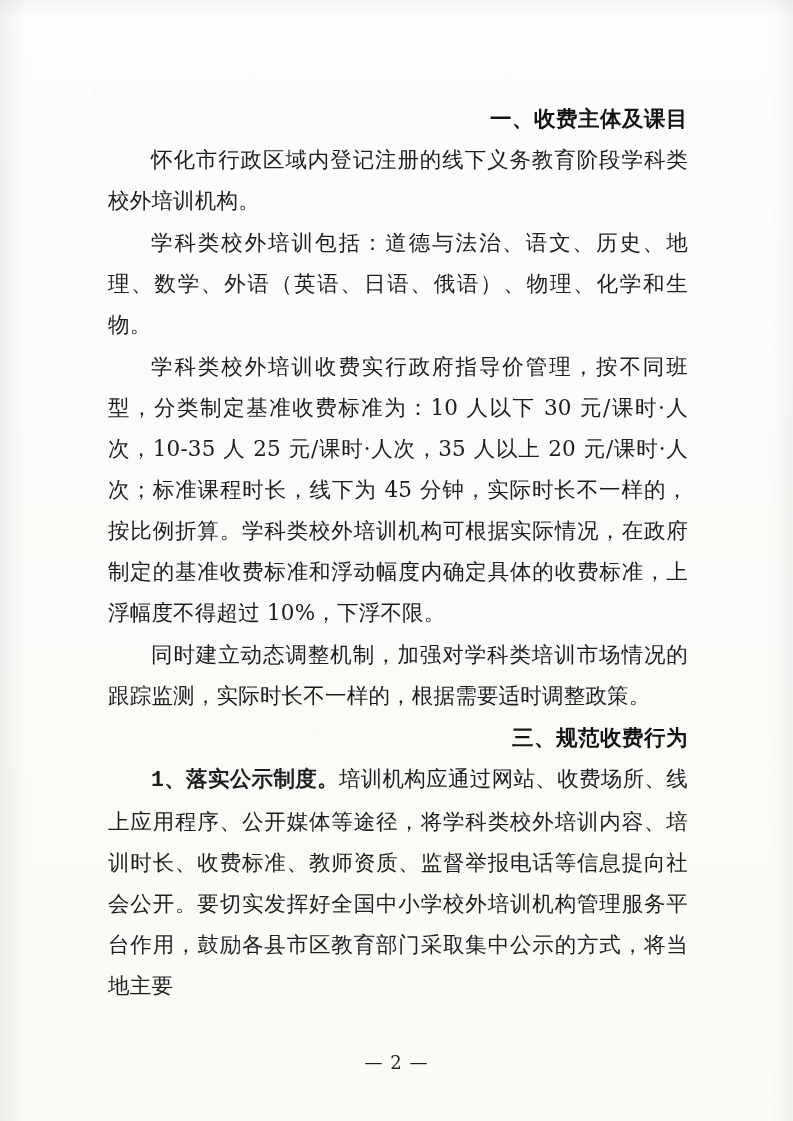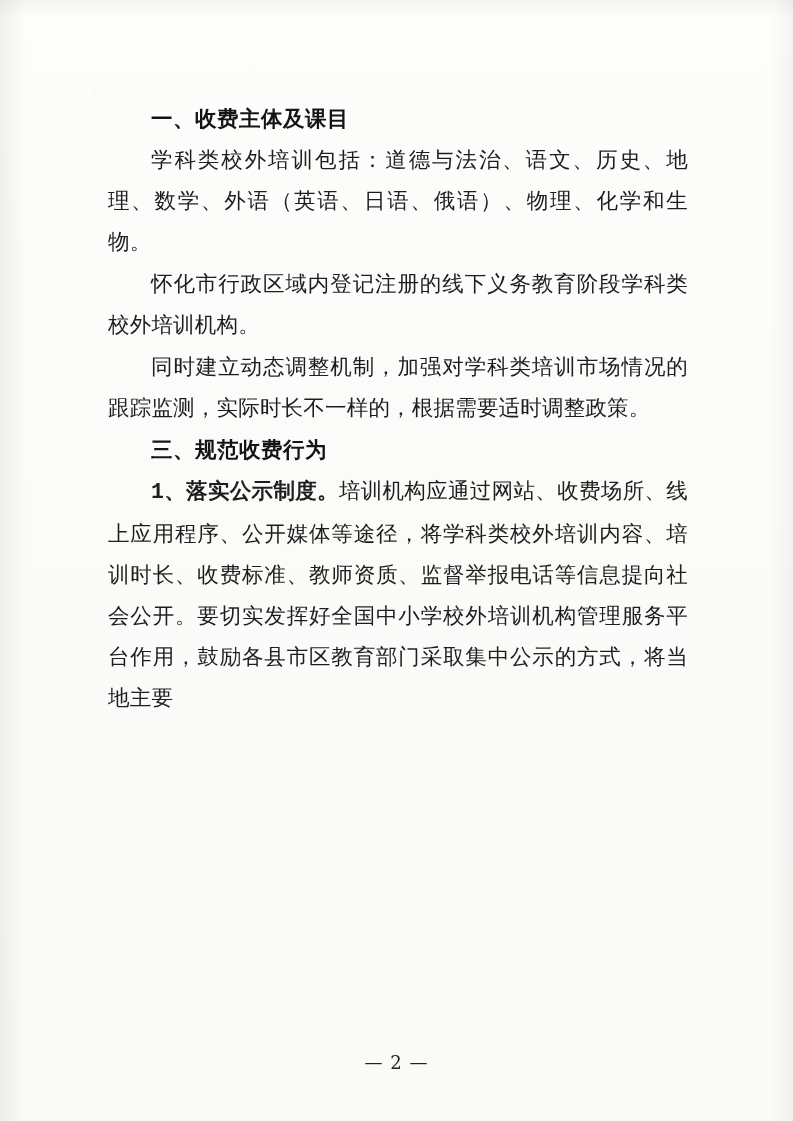--- a/index.html
+++ b/index.html
@@ -52,20 +52,21 @@
   }
   .heading {
     font-size: 21.5px;
     line-height: 41px;
     font-weight: bold;
     font-family: "DejaVu Sans", "Liberation Sans", sans-serif;
     text-indent: 2em;
     margin: 0;
     color: #141414;
     letter-spacing: 0.5px;
+    text-align: right;
   }
   .para.lead-bold-run {
     
   }
   .b {
     font-weight: bold;
     font-family: Liberation Mono, monospace;
   }
   .footer {
     position: absolute;
@@ -106,25 +107,26 @@
 <div class="page">
   <div class="paper-noise"></div>
   <div class="edge-left"></div>
   <div class="edge-top"></div>
   <div class="edge-right"></div>
 
   <div class="content">
 
     <p class="heading">一、收费主体及课目</p>
 
+    <p class="para">怀化市行政区域内登记注册的线下义务教育阶段学科类校外培训机构。</p>
+
     <p class="para">学科类校外培训包括：道德与法治、语文、历史、地理、数学、外语（英语、日语、俄语）、物理、化学和生物。</p>
 
-    <p class="para">怀化市行政区域内登记注册的线下义务教育阶段学科类校外培训机构。</p>
 
-
+    <p class="para">学科类校外培训收费实行政府指导价管理，按不同班型，分类制定基准收费标准为：10 人以下 30 元/课时·人次，10-35 人 25 元/课时·人次，35 人以上 20 元/课时·人次；标准课程时长，线下为 45 分钟，实际时长不一样的，按比例折算。学科类校外培训机构可根据实际情况，在政府制定的基准收费标准和浮动幅度内确定具体的收费标准，上浮幅度不得超过 10%，下浮不限。</p>
 
 
     <p class="para">同时建立动态调整机制，加强对学科类培训市场情况的跟踪监测，实际时长不一样的，根据需要适时调整政策。</p>
 
     <p class="heading">三、规范收费行为</p>
 
     <p class="para lead-bold-run"><span class="b">1、落实公示制度。</span><span>培训机构应通过网站、收费场所、线上应用程序、公开媒体等途径，将学科类校外培训内容、培训时长、收费标准、教师资质、监督举报电话等信息提向社会公开。要切实发挥好全国中小学校外培训机构管理服务平台作用，鼓励各县市区教育部门采取集中公示的方式，将当地主要</span></p>
 
   </div>
 

